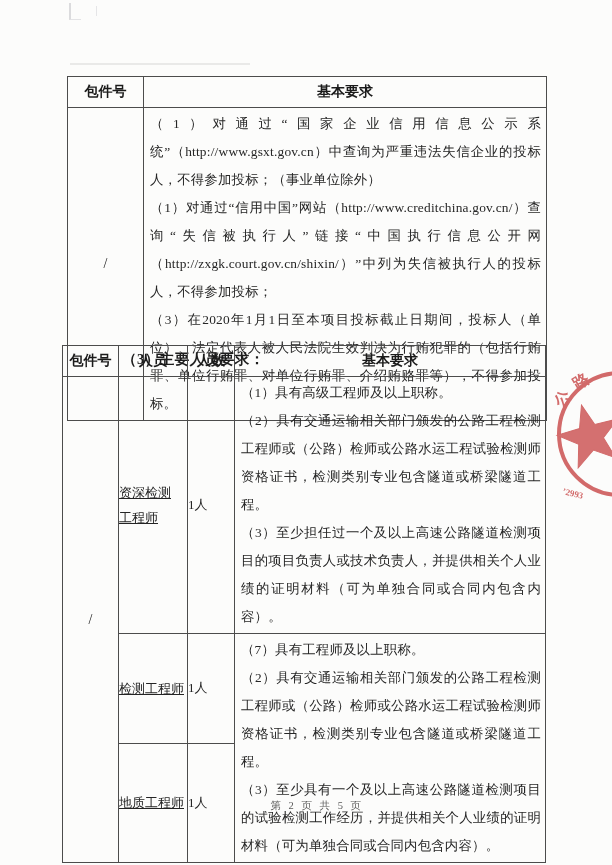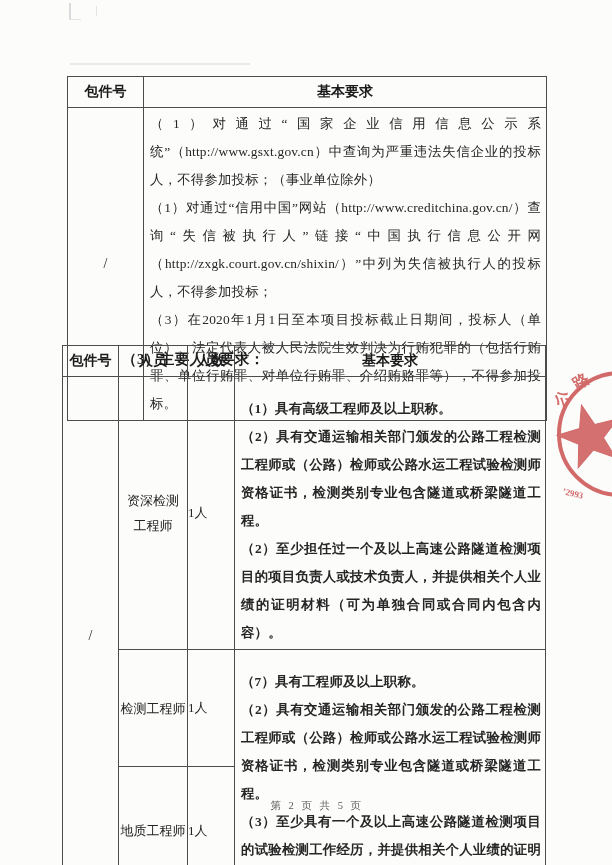--- a/index.html
+++ b/index.html
@@ -32,23 +32,23 @@
   .t1 td.req{padding:2px 5px 2px 6px;}
   .req p{margin:0;font-size:13.4px;line-height:28px;text-align:justify;
     letter-spacing:.2px;color:#262626;}
 
   .heading{position:absolute;left:122px;top:316px;font-size:14.5px;
     font-weight:bold;color:#1d1d1d;letter-spacing:.5px;margin-top:34px;}
 
   .t2{position:absolute;left:62px;top:345px;width:484px;}
   .t2 .hdr th{height:30px;}
   .t2 td.pkg{text-align:center;font-size:14px;}
-  .t2 td.role{text-align:center;font-size:13px;white-space:pre-line;line-height:25px;}
+  .t2 td.role{text-align:left;font-size:13px;white-space:pre-line;line-height:25px;text-decoration:underline;}
   .t2 td.cnt{text-align:left;font-size:13px;}
-  .t2 td.req{padding:18px 4px 2px 6px;vertical-align:top;font-weight:bold;}
+  .t2 td.req{padding:2px 4px 2px 6px;vertical-align:top;}
   .t2 tr.r1 td{height:165px;}
   .t2 tr.r2 td{height:81px;}
   .t2 tr.r3 td{height:88px;}
 
   .notes{position:absolute;left:96px;top:729px;width:436px;}
   .notes p{margin:0;font-weight:bold;font-size:13.8px;line-height:26.5px;
     color:#1f1f1f;text-align:justify;}
   .notes p.n1{text-indent:18px;}
 
   .footer{position:absolute;left:11px;top:799px;width:100%;text-align:center;
@@ -105,21 +105,21 @@
       <th>基本要求</th>
     </tr>
     <tr class="r1">
       <td class="pkg" rowspan="3">/</td>
       <td class="role">资深检测
 工程师</td>
       <td class="cnt">1人</td>
       <td class="req">
         <p>（1）具有高级工程师及以上职称。</p>
         <p>（2）具有交通运输相关部门颁发的公路工程检测工程师或（公路）检师或公路水运工程试验检测师资格证书，检测类别专业包含隧道或桥梁隧道工程。</p>
-        <p>（2）至少担任过一个及以上高速公路隧道检测项目的项目负责人或技术负责人，并提供相关个人业绩的证明材料（可为单独合同或合同内包含内容）。</p>
+        <p>（3）至少担任过一个及以上高速公路隧道检测项目的项目负责人或技术负责人，并提供相关个人业绩的证明材料（可为单独合同或合同内包含内容）。</p>
       </td>
     </tr>
     <tr class="r2">
       <td class="role">检测工程师</td>
       <td class="cnt">1人</td>
       <td class="req" rowspan="2">
         <p>（7）具有工程师及以上职称。</p>
         <p>（2）具有交通运输相关部门颁发的公路工程检测工程师或（公路）检师或公路水运工程试验检测师资格证书，检测类别专业包含隧道或桥梁隧道工程。</p>
         <p>（3）至少具有一个及以上高速公路隧道检测项目的试验检测工作经历，并提供相关个人业绩的证明材料（可为单独合同或合同内包含内容）。</p>
       </td>

